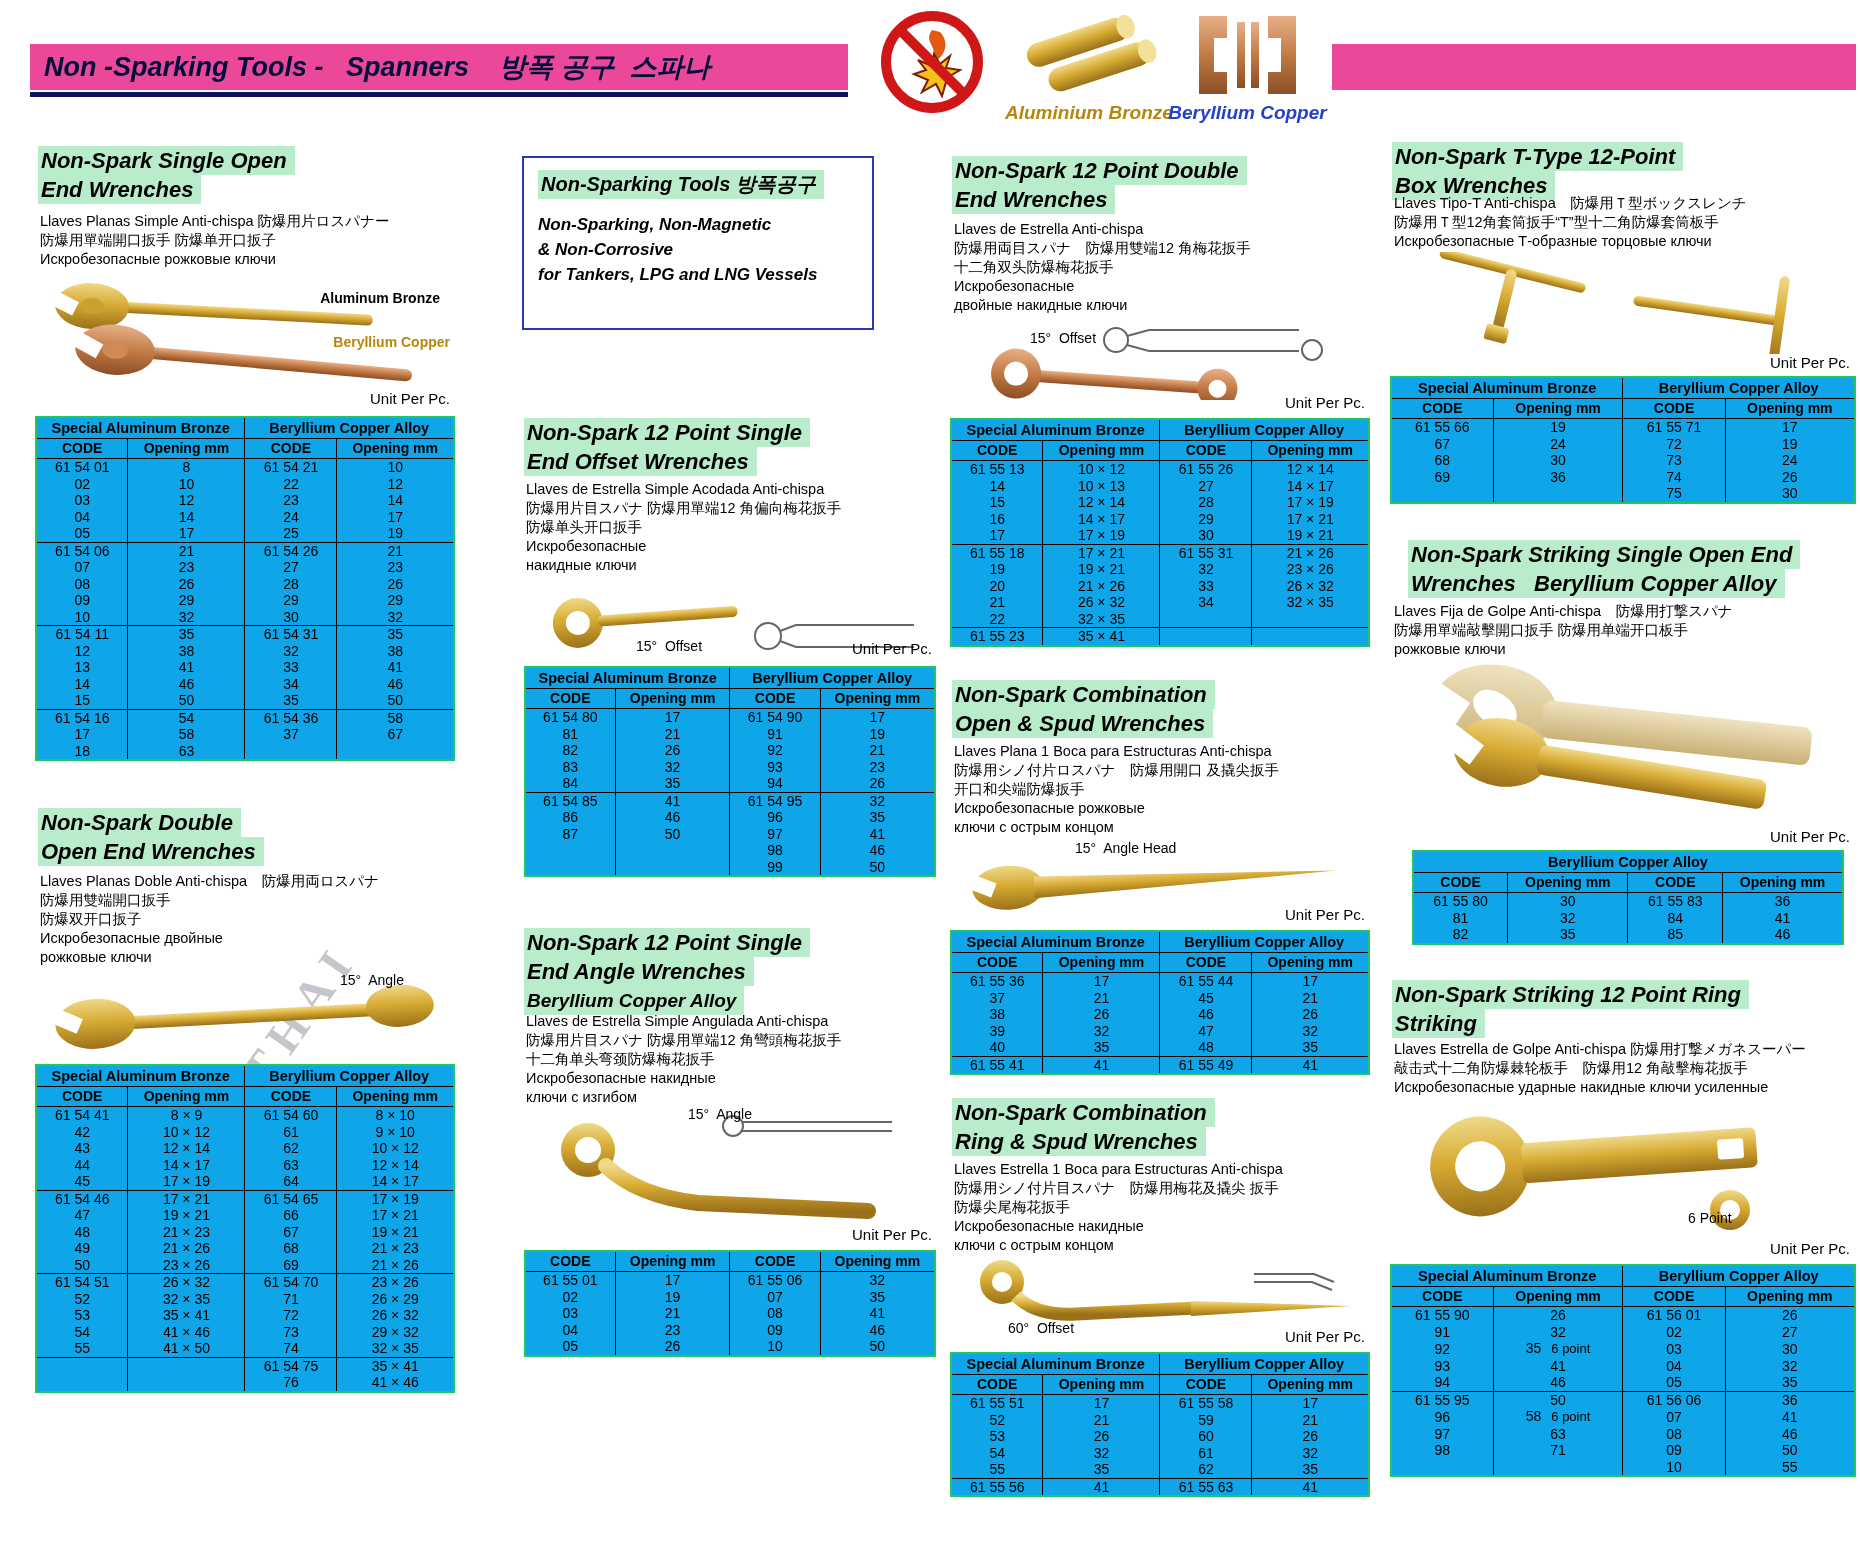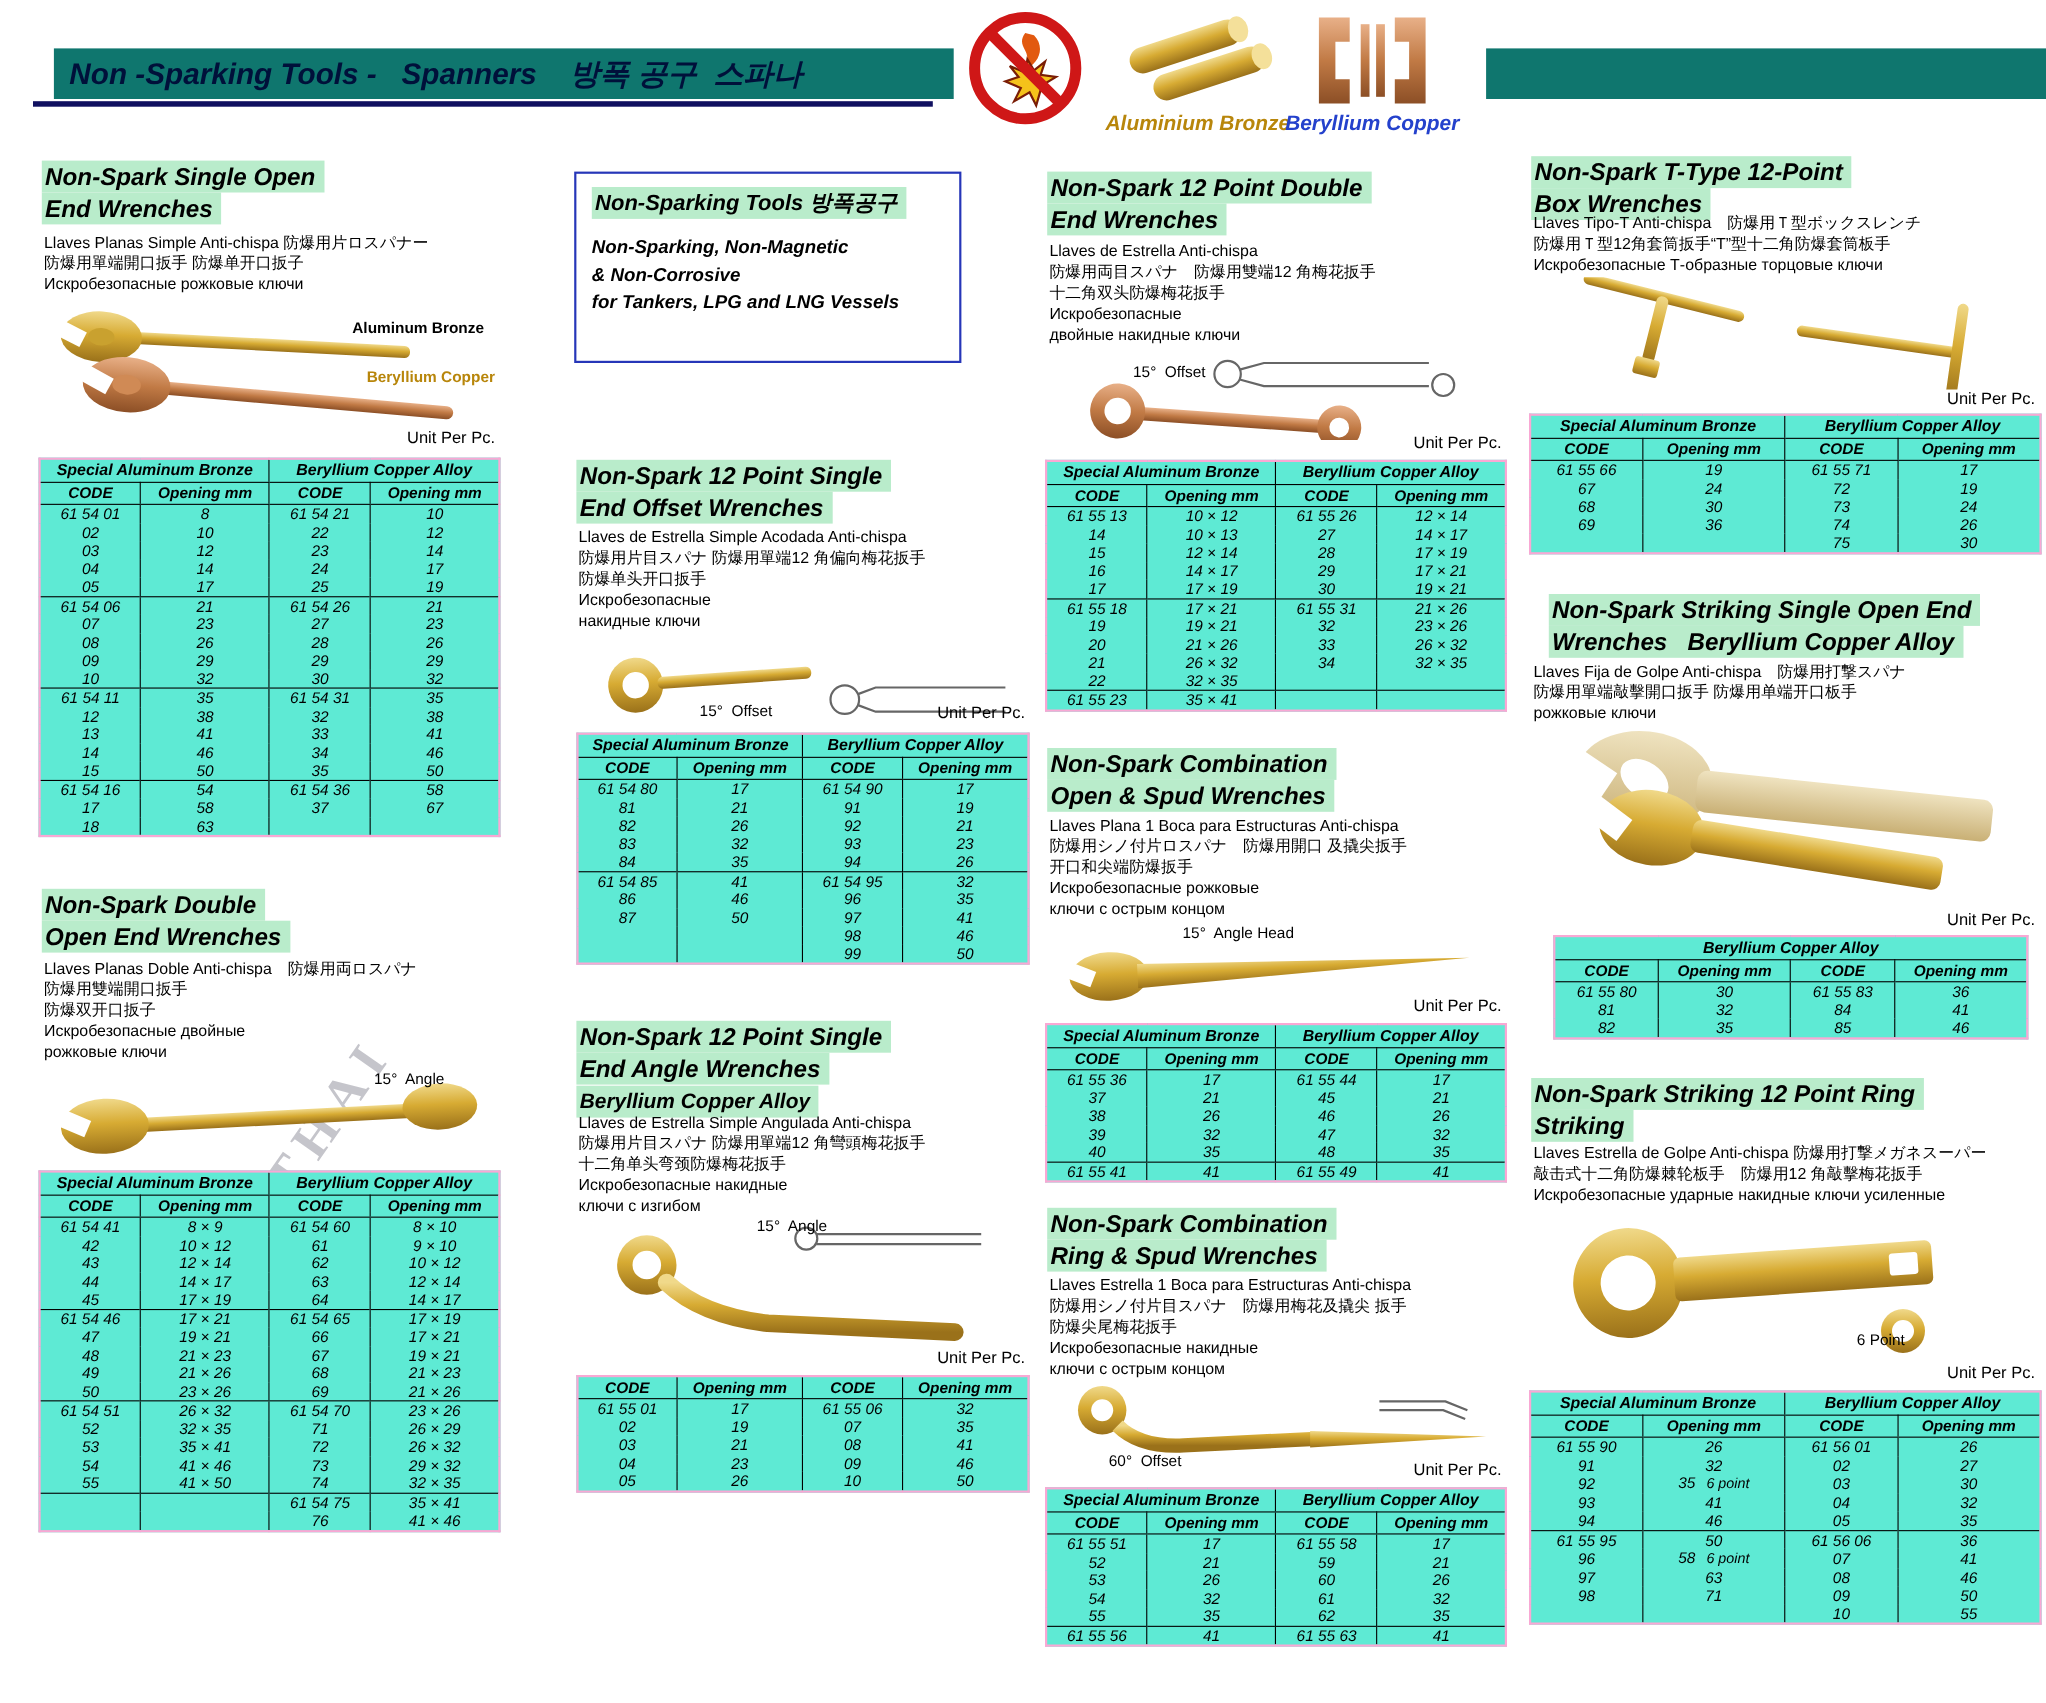--- a/index.html
+++ b/index.html
@@ -1,20 +1,20 @@
 <!DOCTYPE html>
 <html><head>
 <meta charset="utf-8">
 <style>
   *{box-sizing:border-box;}
   body{margin:0;background:#fff;}
   .page{position:relative;width:1860px;height:1548px;background:#fff;overflow:hidden;
         font-family:"Liberation Sans","DejaVu Sans",sans-serif;color:#000;}
   .abs{position:absolute;}
-  .cyanbar{background:#0f766e;margin-left:19px;}
+  .cyanbar{background:#ec4899;}
   .page-title{font-size:27px;font-weight:bold;font-style:italic;line-height:46px;
               padding-left:14px;white-space:pre;color:#00103a;}
   .underline{background:#101060;}
   .matlabel{font-weight:bold;font-style:italic;font-size:19px;text-align:center;white-space:pre;}
   .gold-text{color:#b8860b;}
   .blue-text{color:#2441cc;}
   .sec-title{font-weight:bold;font-style:italic;font-size:22px;line-height:27px;}
   .hl{background:#b9eccb;display:inline-block;padding:1px 8px 1px 3px;white-space:pre;}
   .hl-sm{font-size:19px;}
   .desc{font-size:14.5px;line-height:19px;}
@@ -22,21 +22,21 @@
   .unit{font-size:15px;text-align:right;white-space:pre;}
   .imglabel{font-size:14px;white-space:pre;}
   .b{font-weight:bold;}
   .infobox{border:2px solid #2636b8;padding:12px 14px;background:#fff;}
   .ib-title{font-size:20px;font-weight:bold;font-style:italic;margin-bottom:13px;}
   .ib-line{font-size:17px;font-weight:bold;font-style:italic;line-height:25px;white-space:pre;}
   .watermark{font-family:"Liberation Serif","DejaVu Serif",serif;font-weight:bold;font-size:48px;
              letter-spacing:10px;color:rgba(110,110,125,0.40);
              transform:rotate(-55deg);transform-origin:left top;white-space:pre;}
   
-  .dt{width:100%;border-collapse:collapse;border:2px solid #f9a8d4;table-layout:fixed;background:#5eead4;font-style:italic;}
+  .dt{width:100%;border-collapse:collapse;border:2px solid #22c55e;table-layout:fixed;background:#0ea5e9;}
   .dt th,.dt td{border-left:1px solid #000;padding:0 2px;text-align:center;overflow:hidden;white-space:nowrap;}
   .dt th{font-size:14.5px;line-height:20px;font-weight:bold;}
   .dt tr.ghead th{border-bottom:1px solid #000;}
   .dt tr.chead th{border-bottom:1px solid #000;line-height:19px;font-size:14px;}
   .dt td{line-height:16.5px;font-size:14px;}
   .dt tr.gstart td{border-top:1px solid #000;}
   .pnote{margin-left:10px;font-size:13px;}
 </style>
 </head>
 <body>

